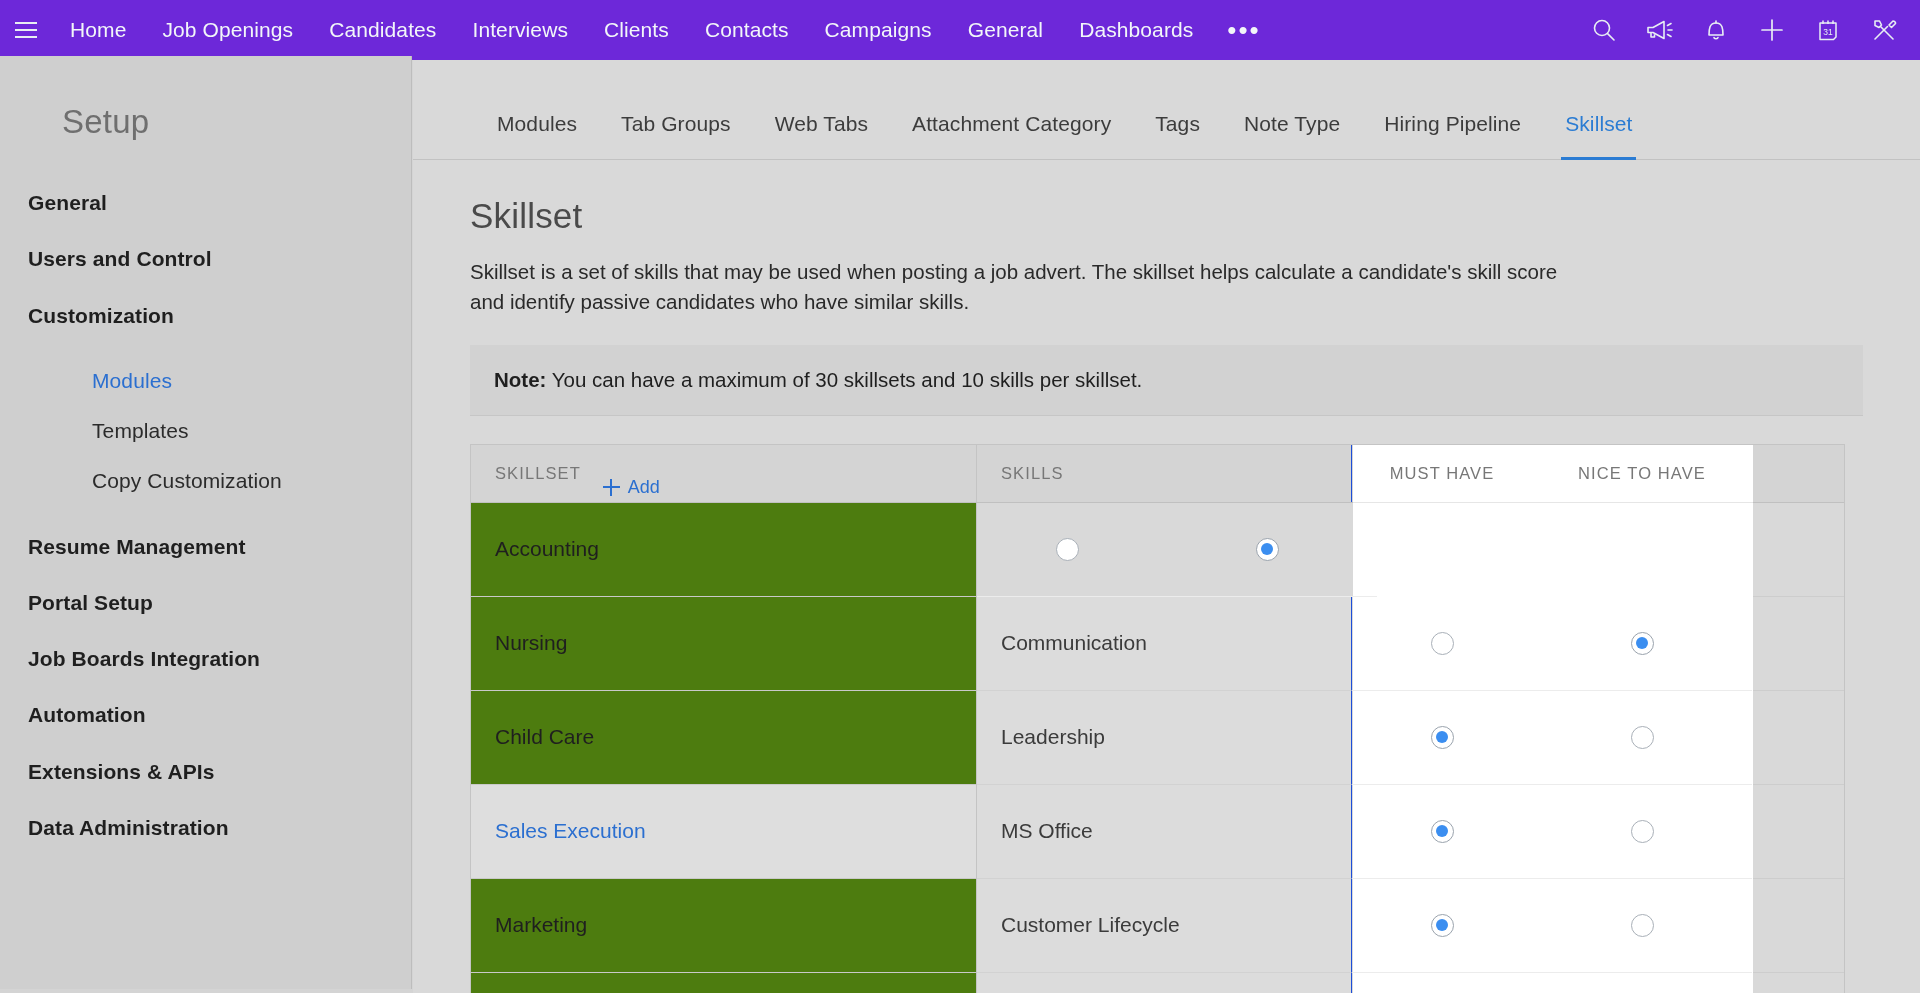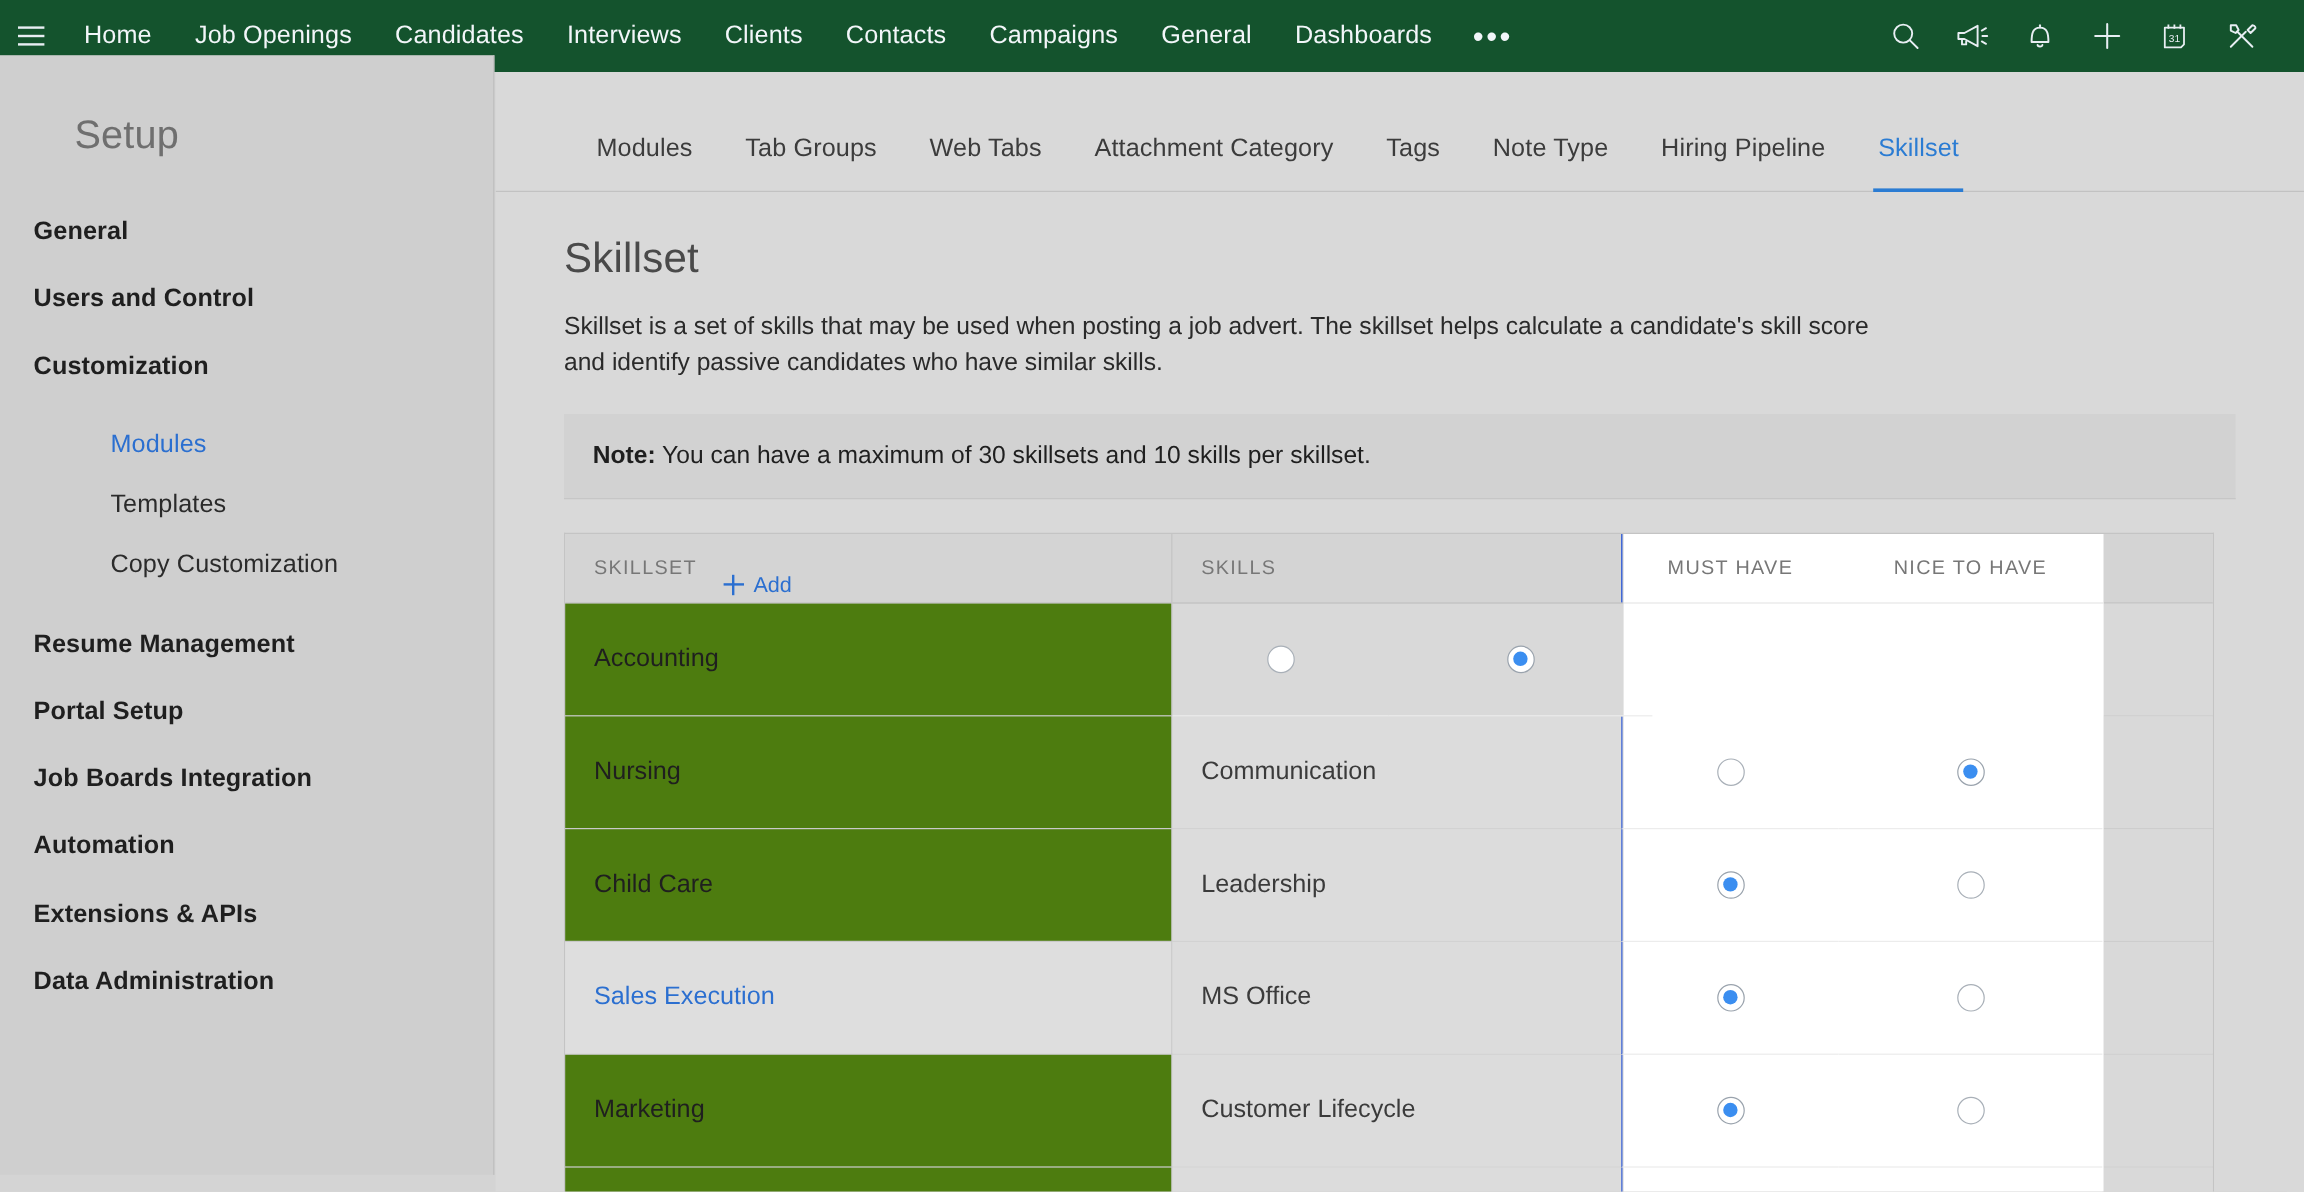--- a/index.html
+++ b/index.html
@@ -6,48 +6,48 @@
   html, body {
     width:1920px; height:993px;
     font-family:"Liberation Sans", sans-serif;
     background:#d4d4d4;
     overflow:hidden;
   }
 
   
   #topnav {
     position:absolute; left:0; top:0; width:1920px; height:60px;
-    background:#14532d;
+    background:#6d28d9;
     display:flex; align-items:center;
     color:#ffffff;
   }
   #hamburger {
     width:52px; height:60px;
     display:flex; align-items:center; justify-content:center;
     cursor:pointer; flex:0 0 auto;
   }
   #hamburger .bar { width:22px; height:2px; background:#e8eef3; margin:2.5px 0; display:block; }
   #hamburger .hwrap { display:flex; flex-direction:column; }
   .navlink {
     font-size:21px; color:#f2f6f9; padding:0 18px; height:60px;
     display:flex; align-items:center; cursor:pointer; white-space:nowrap;
     letter-spacing:.1px;
   }
   .navlink.dots { font-size:26px; letter-spacing:2px; padding:0 16px; }
   #navspacer { flex:1 1 auto; }
-  #navicons { display:flex; align-items:flex-end; padding-right:24px; }
+  #navicons { display:flex; align-items:flex-end; padding-right:8px; }
   .navicon {
     width:56px; height:60px; display:flex; align-items:center; justify-content:center;
     cursor:pointer;
   }
   .navicon svg { display:block; }
 
   
   #sidebar {
-    position:absolute; left:0; top:46px; width:412px; height:933px;
+    position:absolute; left:0; top:56px; width:412px; height:933px;
     background:#cfcfcf;
     border-right:1px solid #bdbdbd;
     overflow:hidden;
   }
   #setup-title {
     font-size:33px; color:#6f6f6f; font-weight:400;
     padding:47px 0 0 62px; letter-spacing:.2px;
   }
   #side-items { padding-top:34px; }
   .side-item {

